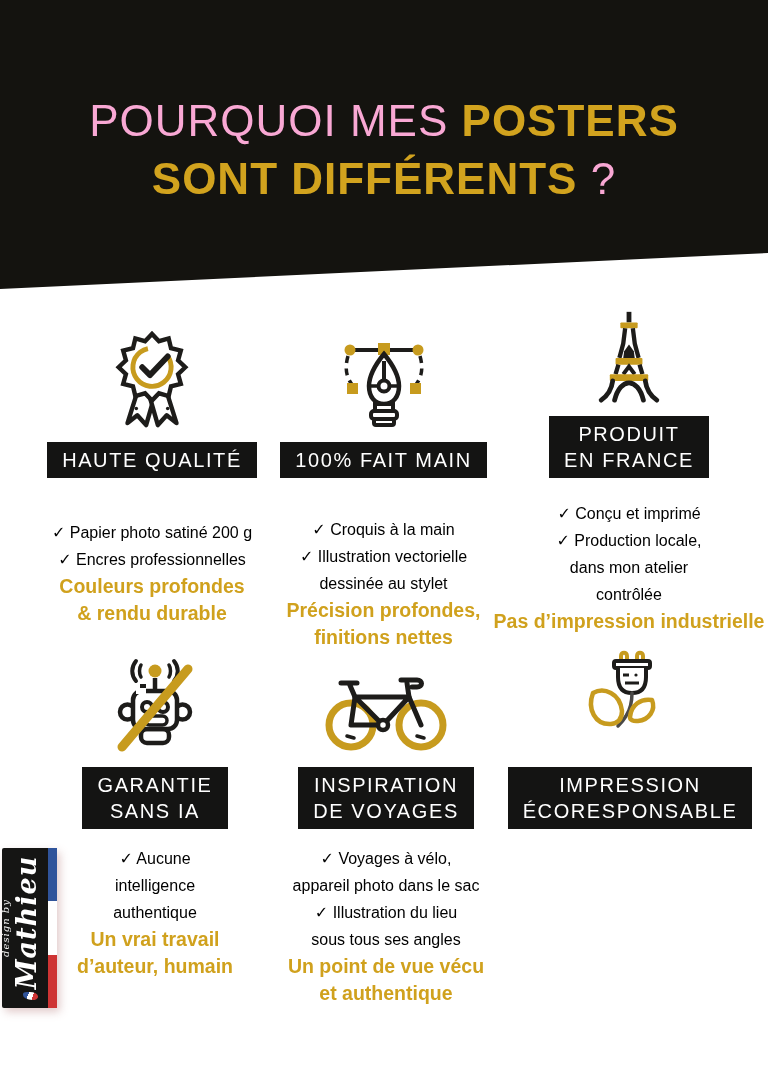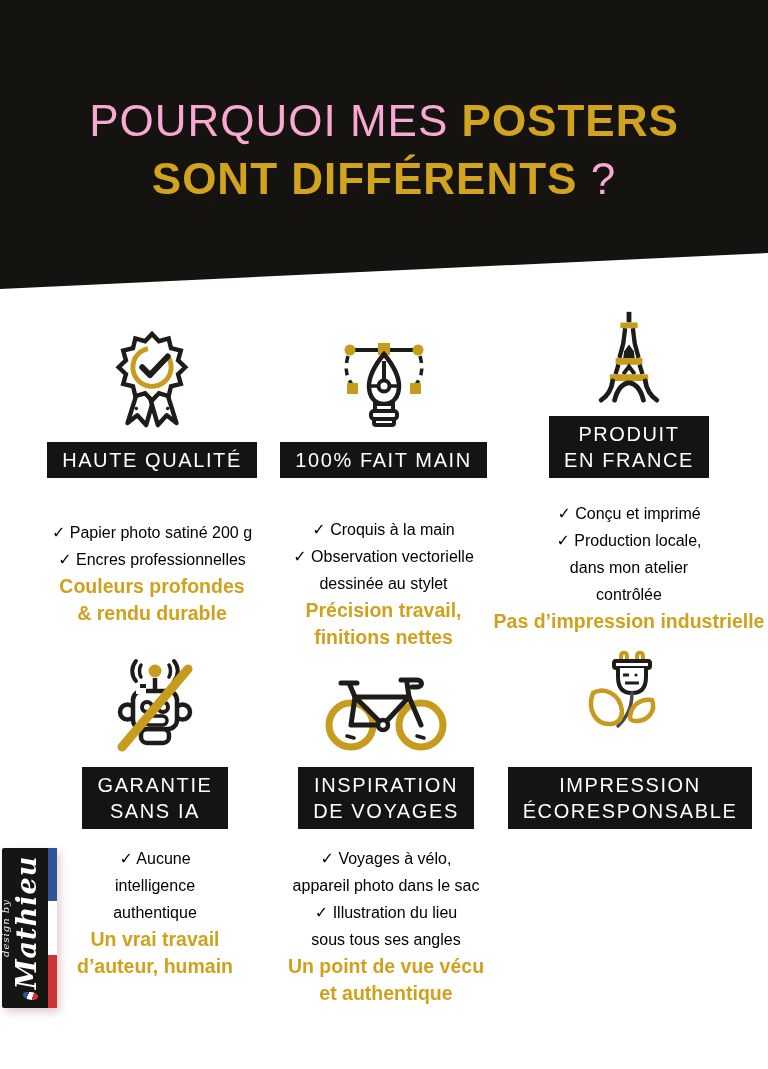--- a/index.html
+++ b/index.html
@@ -117,23 +117,23 @@
           <rect x="40" y="85" width="20" height="6" rx="2" fill="#fff" class="dk" stroke-width="4"></rect>
         </svg>
       </span>
       <div class="badge">
         <span>100% FAIT MAIN</span>
 
       </div>
     </div>
     <div class="ctext">
       <div class="ln">✓ Croquis à la main</div>
-      <div class="ln">✓ Observation vectorielle</div>
+      <div class="ln">✓ Illustration vectorielle</div>
       <div class="ln">dessinée au stylet</div>
-      <div class="ln gold">Précision travail,</div>
+      <div class="ln gold">Précision profondes,</div>
       <div class="ln gold">finitions nettes</div>
     </div>
   </div>
 
   <div class="card row1" id="card3">
     <div class="ctop">
       <span class="icon">
         <svg width="96" height="96" viewBox="0 0 100 100" fill="none">
           <path d="M50 4 V15" class="dk" stroke-width="5"></path>
           <rect x="41" y="15" width="18" height="6" rx="1" fill="#c79b1e"></rect>

